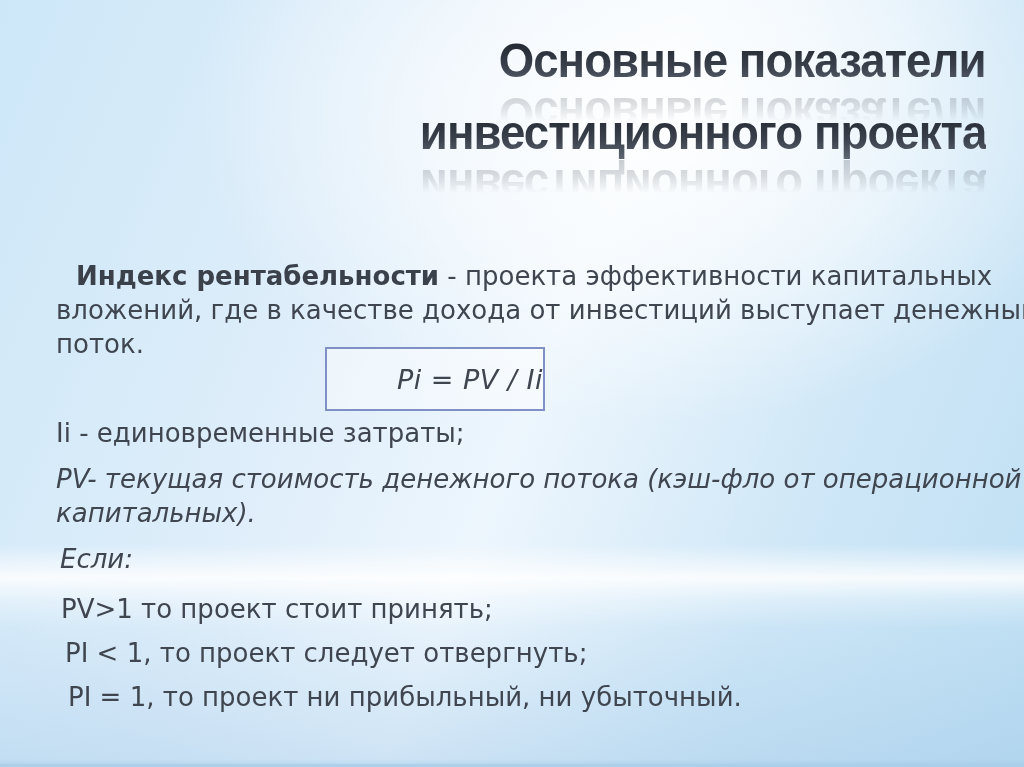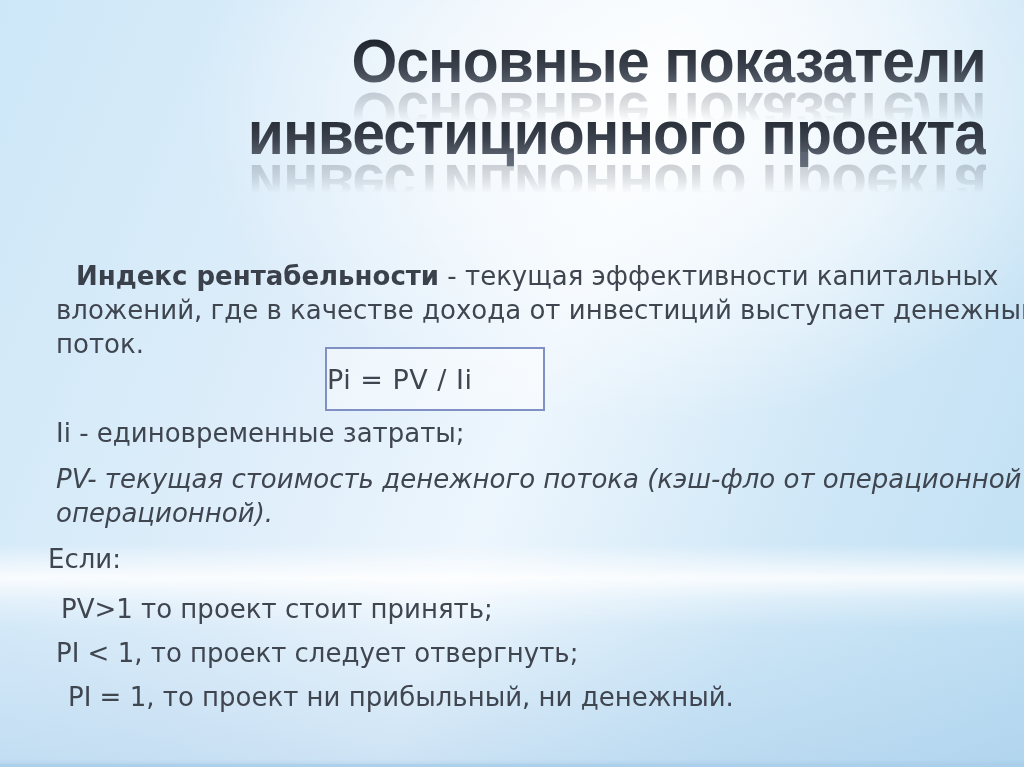--- a/index.html
+++ b/index.html
@@ -25,21 +25,21 @@
   }
   .slide::after{
     content:"";position:absolute;left:0;right:0;bottom:0;height:3px;
     background:#abd0ea;opacity:.8;
   }
 
   
   .title{
     position:absolute;top:25px;right:38px;text-align:right;
     font-family:"Liberation Sans","DejaVu Sans",sans-serif;
-    font-weight:700;font-size:62px;letter-spacing:-1px;
+    font-weight:700;font-size:48px;letter-spacing:-1px;
     pointer-events:none;
   }
   .tline{position:relative;height:72px;white-space:nowrap;}
   .tline .txt,.tline .mirror{
     display:inline-block;line-height:72px;
     background:linear-gradient(to bottom,#1e232b 18%,#3c434e 60%,#6b7482 96%);
     -webkit-background-clip:text;background-clip:text;color:transparent;
   }
   .tline .txt{transform:scaleX(.95);transform-origin:100% 50%;}
   .tline .mirror{
@@ -50,66 +50,66 @@
             mask-image:linear-gradient(to bottom,rgba(0,0,0,0) 40%,rgba(0,0,0,.95) 94%);
   }
 
   
   .tb{position:absolute;color:#404650;font-size:26px;line-height:34px;white-space:nowrap;}
   .tb .pline{height:34px;}
   .b{font-weight:700;color:#3a414b;margin-left:20px;}
   .p1{left:56px;top:259px;}
   .ii{left:56px;top:416px;}
   .pv{left:56px;top:462px;font-style:italic;}
-  .ifl{left:48px;top:542px;}
+  .ifl{left:60px;top:542px;font-style:italic;}
   .c1{left:61px;top:592px;}
-  .c2{left:56px;top:636px;}
+  .c2{left:65px;top:636px;}
   .c3{left:68px;top:680px;}
 
   
   .formula{
     position:absolute;left:325px;top:347px;width:220px;height:64px;
     border:2px solid #8090c4;background:rgba(255,255,255,0.45);
-    display:flex;align-items:center;justify-content:flex-start;
+    display:flex;align-items:center;justify-content:flex-end;
     box-sizing:border-box;
-    color:#404650;font-size:27px;letter-spacing:.5px;
+    color:#404650;font-size:27px;letter-spacing:.5px;font-style:italic;
   }
 </style>
 </head>
 <body>
 
 <div class="slide">
 
   <div class="title">
     <div class="tline">
       <span class="txt">Основные показатели</span>
       <span class="mirror">Основные показатели</span>
     </div>
     <div class="tline">
       <span class="txt">инвестиционного проекта</span>
       <span class="mirror">инвестиционного проекта</span>
     </div>
   </div>
 
   <div class="tb p1">
-    <div class="pline"><span class="b">Индекс рентабельности</span><span> - текущая эффективности капитальных</span></div>
+    <div class="pline"><span class="b">Индекс рентабельности</span><span> - проекта эффективности капитальных</span></div>
     <div class="pline">вложений, где в качестве дохода от инвестиций выступает денежный</div>
     <div class="pline">поток.</div>
   </div>
 
   <div class="formula">
     <span>Pi = PV / Ii</span>
   </div>
 
   <div class="tb ii">Ii - единовременные затраты;</div>
 
   <div class="tb pv">
     <div class="pline">PV- текущая стоимость денежного потока (кэш-фло от операционной</div>
-    <div class="pline">операционной).</div>
+    <div class="pline">капитальных).</div>
   </div>
 
   <div class="tb ifl">Если:</div>
 
   <div class="tb c1">PV&gt;1 то проект стоит принять;</div>
   <div class="tb c2">PI &lt; 1, то проект следует отвергнуть;</div>
-  <div class="tb c3">PI = 1, то проект ни прибыльный, ни денежный.</div>
+  <div class="tb c3">PI = 1, то проект ни прибыльный, ни убыточный.</div>
 
 </div>
 
 </body></html>

